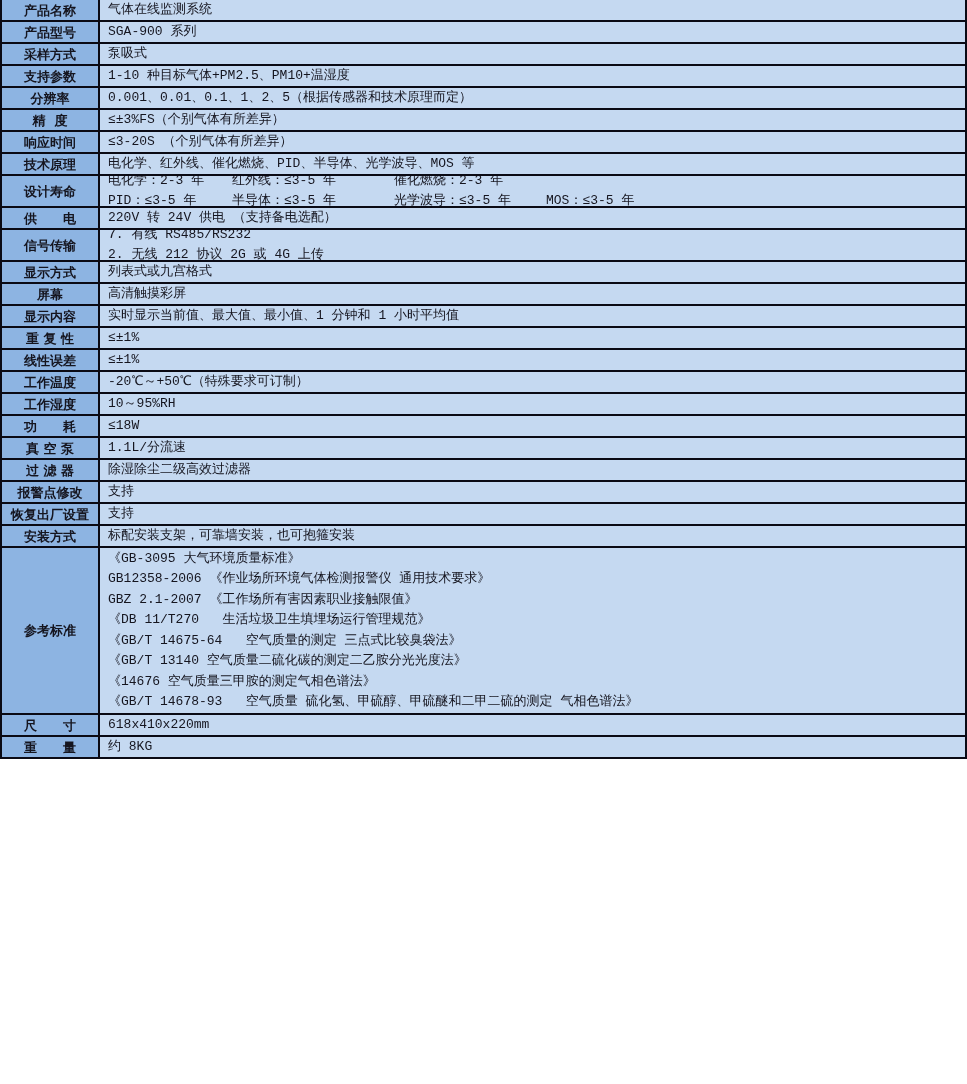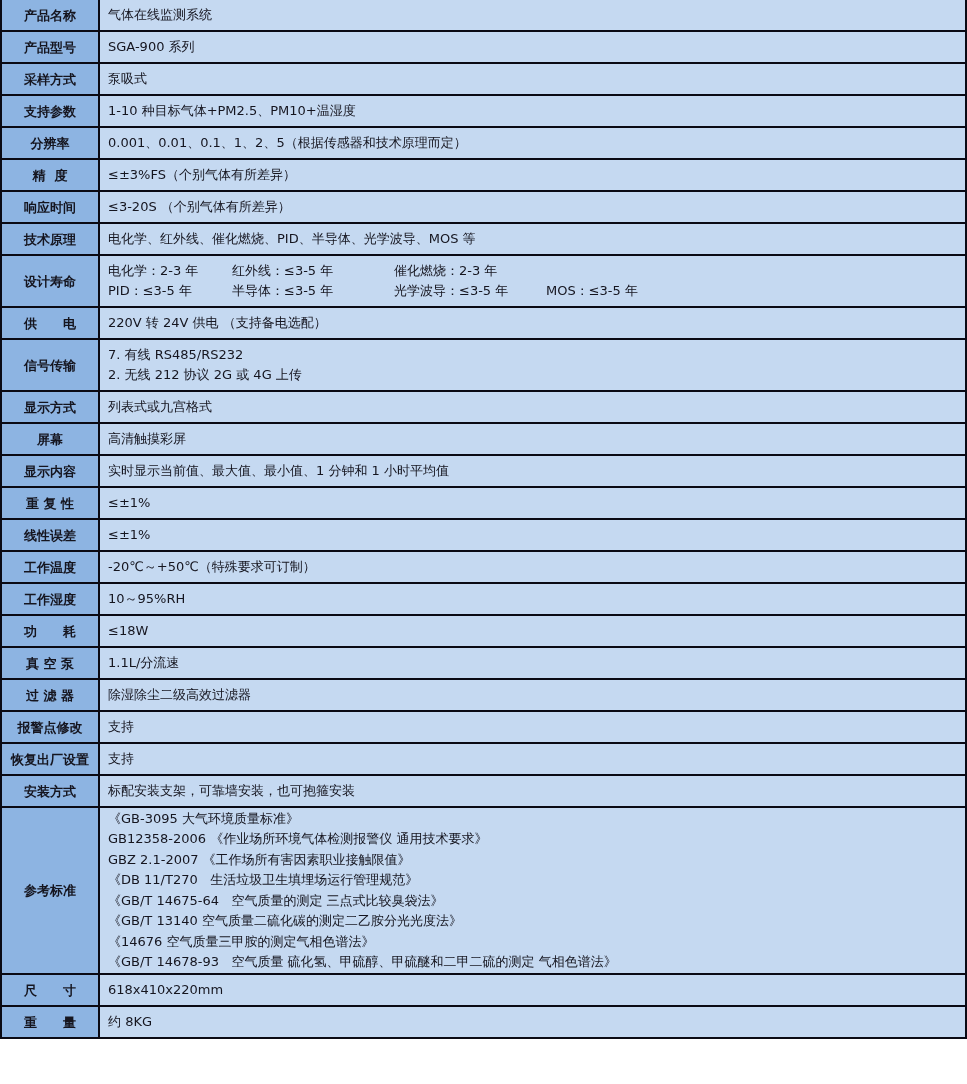--- a/index.html
+++ b/index.html
@@ -16,24 +16,24 @@
     font-size:13px;
     color:var(--text);
   }
   .spec-table{
     width:967px;
     border-left:2px solid var(--border);
     border-right:2px solid var(--border);
   }
   .row{
     display:flex;
-    height:32px;
+    height:22px;
     border-bottom:2px solid var(--border);
   }
-  .row.h2{height:52px;}
+  .row.h2{height:32px;}
   .row.href{height:167px;}
   .label-cell{
     width:98px;
     flex:0 0 98px;
     background:var(--label-bg);
     border-right:2px solid var(--border);
     display:flex;
     align-items:center;
     justify-content:center;
     font-weight:bold;
@@ -43,20 +43,21 @@
   }
   .value-cell{
     flex:1 1 auto;
     background:var(--value-bg);
     display:flex;
     flex-direction:column;
     justify-content:center;
     padding-left:8px;
     padding-right:12px;
     overflow:hidden;
+    font-family:Liberation Mono, monospace;
   }
   .vtext,.vline{
     white-space:pre-wrap;
     line-height:20.5px;
   }
   .vgrid{
     display:grid;
     grid-template-columns:124px 162px 152px 1fr;
     line-height:20.5px;
   }

